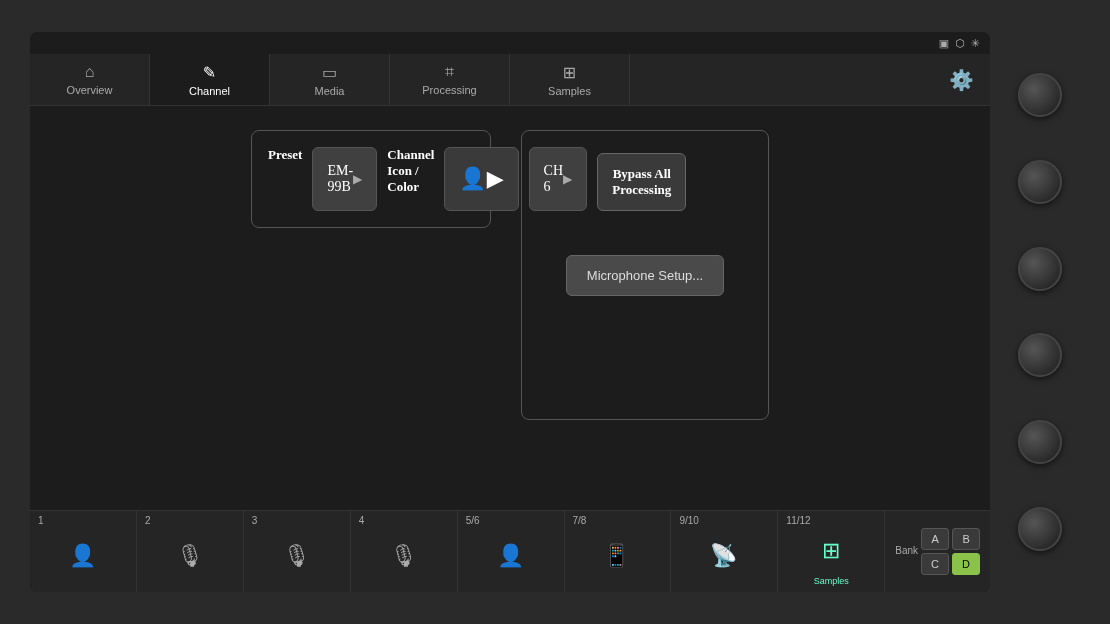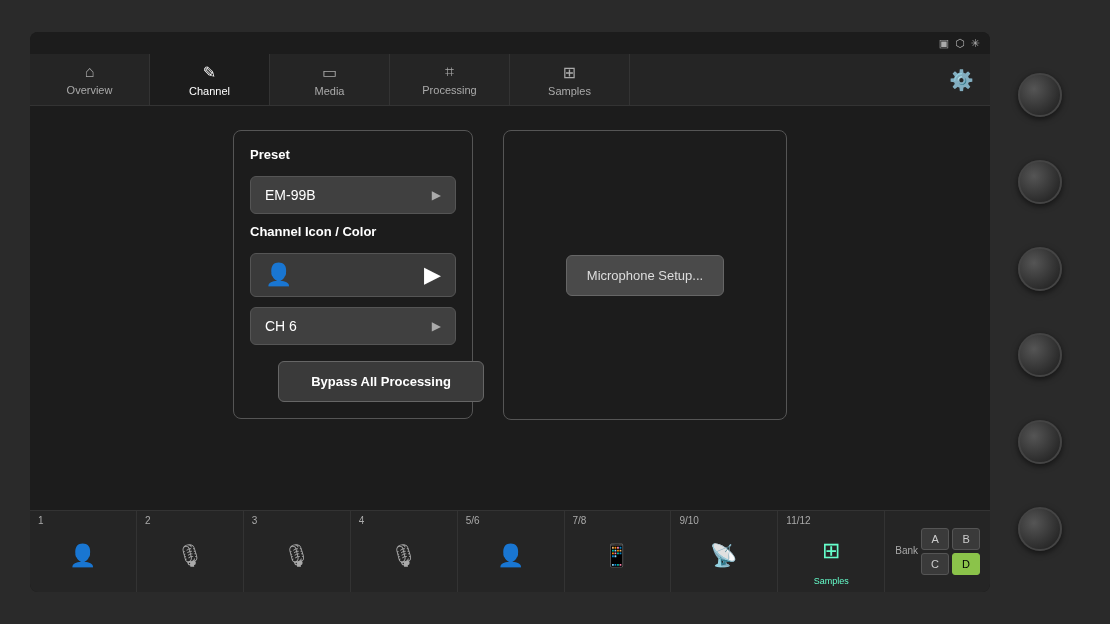--- a/index.html
+++ b/index.html
@@ -110,22 +110,23 @@
       gap: 30px;
     }
 
     
     .left-panel {
       width: 240px;
       border: 1.5px solid #555;
       border-radius: 8px;
       padding: 16px;
       display: flex;
-      flex-direction: column;
+      flex-direction: row;
       gap: 10px;
+      font-family: Liberation Serif, serif;
     }
 
     .section-label {
       color: #fff;
       font-size: 13px;
       font-weight: bold;
       margin-bottom: 4px;
     }
 
     .dropdown-btn {
@@ -166,26 +167,25 @@
       background: #3a3a3a;
       border: 1.5px solid #666;
       border-radius: 6px;
       color: #fff;
       font-size: 13px;
       font-weight: bold;
       padding: 12px 14px;
       text-align: center;
       cursor: pointer;
       margin-top: 6px;
-      margin-left: 28px;
     }
 
     
     .right-panel {
-      width: 284px;
+      width: 248px;
       height: 290px;
       border: 1.5px solid #555;
       border-radius: 8px;
       display: flex;
       align-items: center;
       justify-content: center;
     }
 
     .microphone-setup-btn {
       background: #4a4a4a;

